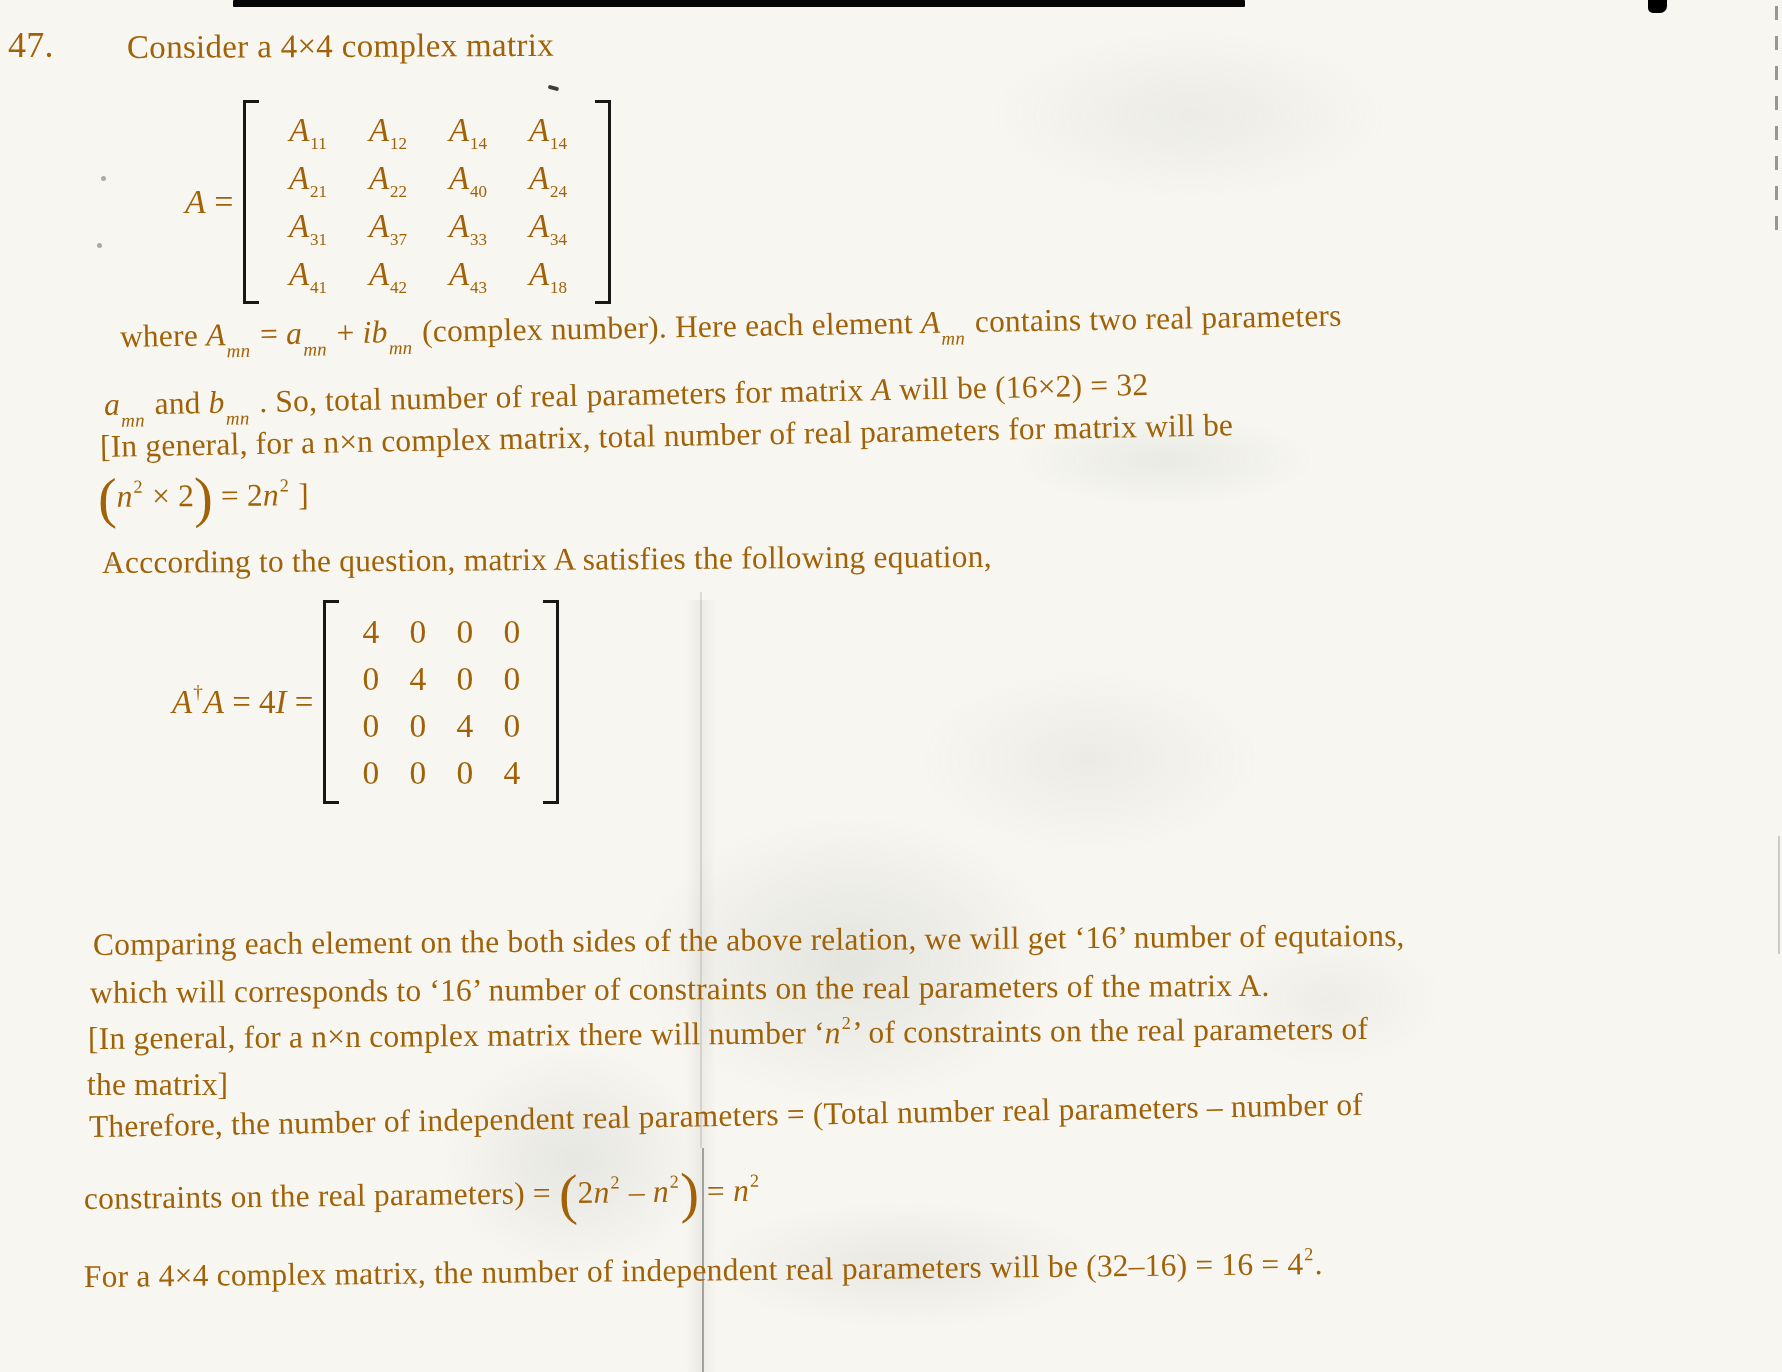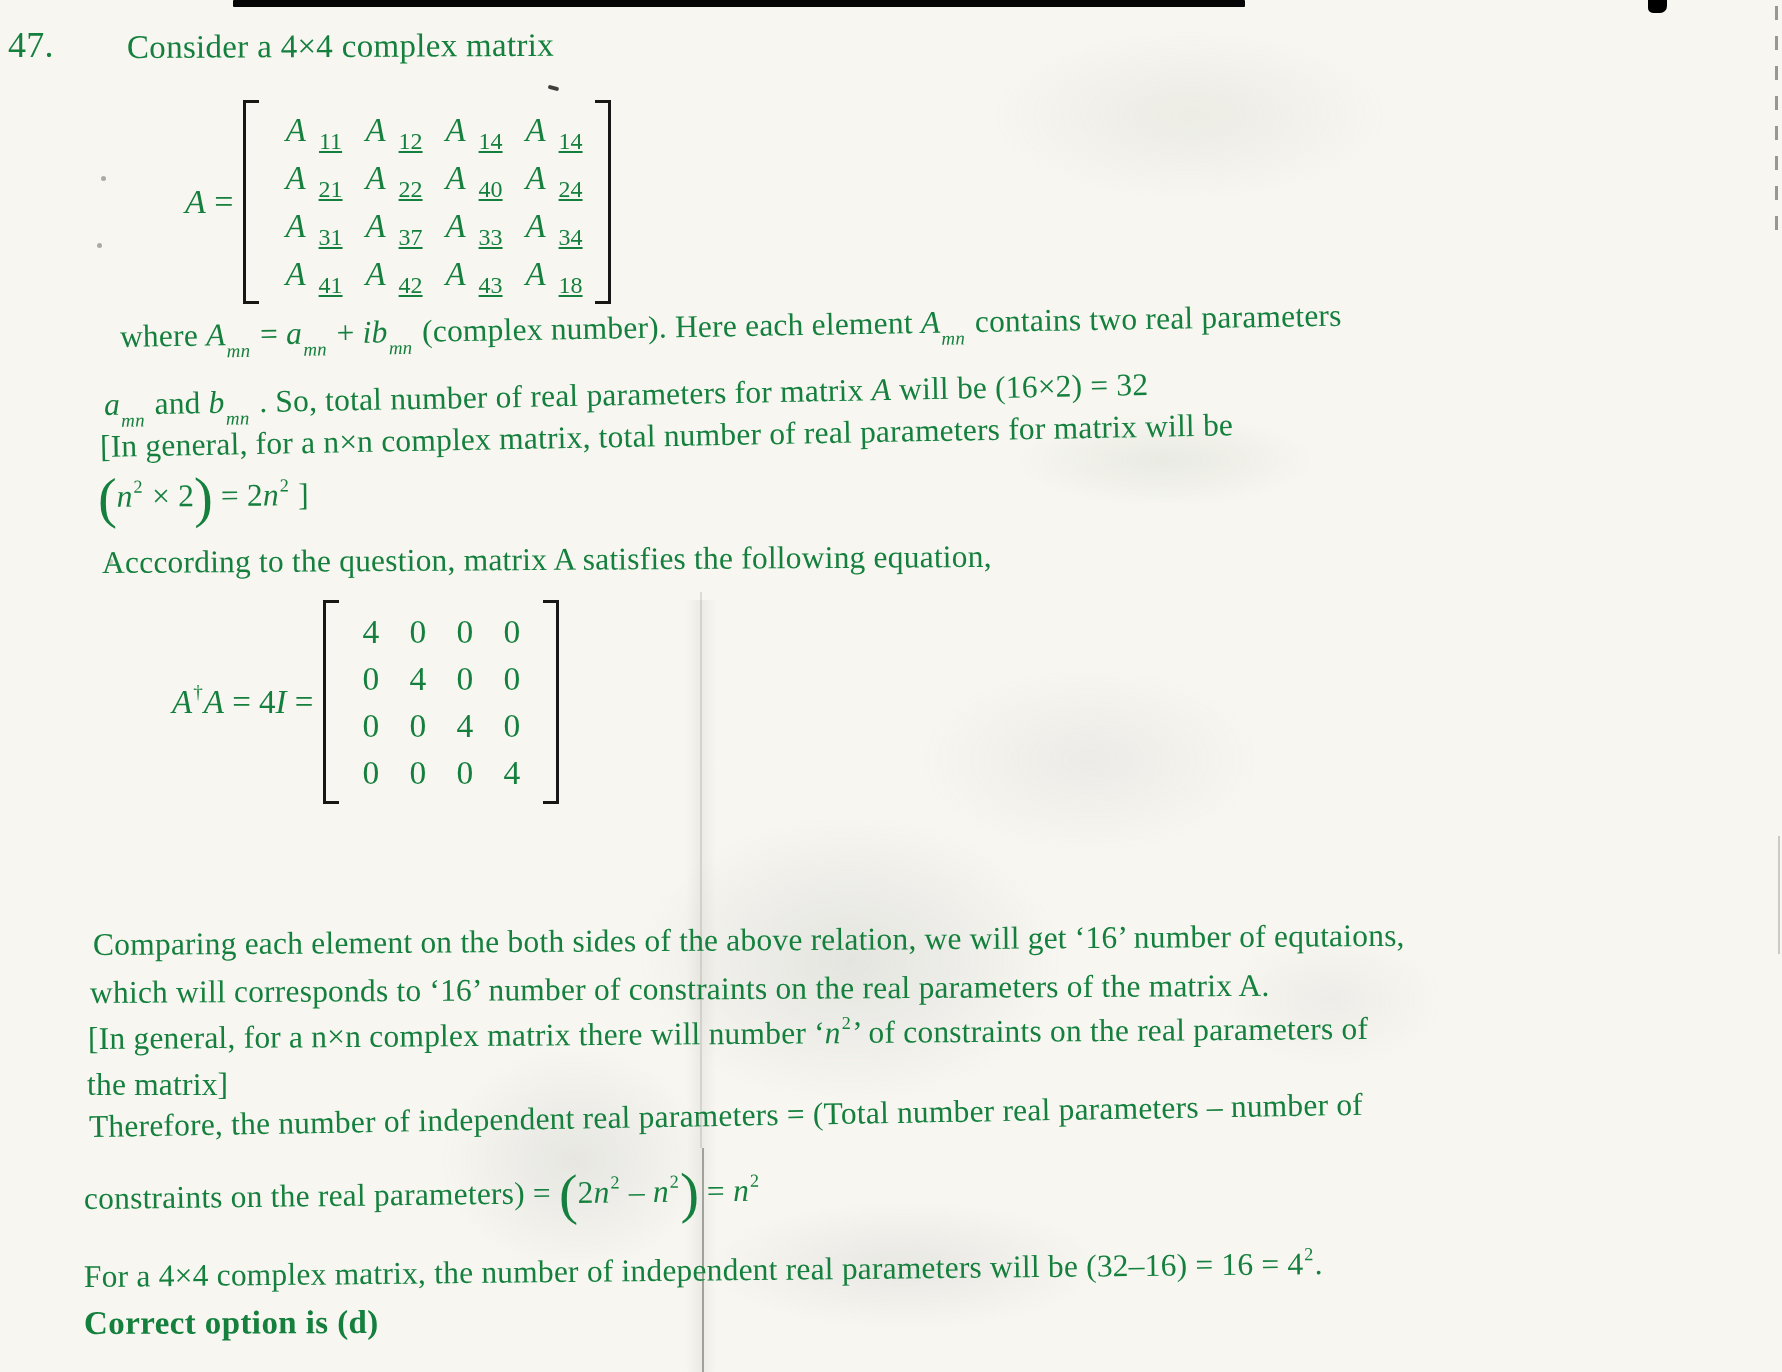--- a/index.html
+++ b/index.html
@@ -1,21 +1,21 @@
 <!DOCTYPE html>
 <html><head>
 <meta charset="utf-8">
 <style>
   html,body{margin:0;padding:0;background:#e9e8e4;}
   .page{
     position:relative;
     width:1782px;height:1372px;
     background:#f7f6f1;
     font-family:"Liberation Serif","DejaVu Serif",serif;
-    color:#15803d;
+    color:#a16207;
     overflow:hidden;
   }
   
   .tline{
     position:absolute;
     white-space:nowrap;
     font-size:31.5px;
     line-height:1.2;
     transform:rotate(var(--rot,0deg));
     transform-origin:left center;
@@ -31,21 +31,21 @@
   
   .matrix{position:absolute;display:flex;align-items:center;}
   .m-label{font-size:34px;margin-right:10px;white-space:nowrap;}
   .brk{align-self:stretch;width:13px;border:3.5px solid #181715;}
   .brk.l{border-right:none;}
   .brk.r{border-left:none;}
   .m-grid{display:grid;align-items:center;}
   .m-grid.mA{grid-template-columns:repeat(4,80px);grid-auto-rows:48px;padding:6px 8px;font-size:33px;}
   .m-grid.mI{grid-template-columns:repeat(4,47px);grid-auto-rows:47px;padding:8px 8px;font-size:33.5px;}
   .mcell{display:flex;align-items:baseline;justify-content:center;}
-  .msb{font-size:24px;font-style:normal;position:relative;top:8px;left:13px;text-decoration:underline;}
+  .msb{font-size:17px;font-style:normal;position:relative;top:8px;left:1px;}
   
   .art{position:absolute;pointer-events:none;}
   .top-bar{left:233px;top:0;width:1012px;height:7px;background:#060606;border-radius:1px;}
   .corner-blob{left:1648px;top:0;width:19px;height:13px;background:#000;border-radius:0 0 7px 5px;}
   .edge-dashes{left:1775px;top:6px;width:3px;height:224px;
     background:repeating-linear-gradient(180deg,#4a4a46 0 14px,transparent 14px 30px);opacity:.55;}
   .edge-mark2{left:1778px;top:836px;width:2px;height:118px;background:#b9b8b2;opacity:.7;}
   .fold-upper{left:700px;top:592px;width:2px;height:556px;background:#a9a8a1;opacity:.35;}
   .fold-lower{left:702px;top:1148px;width:2px;height:224px;background:#8f8e88;opacity:.8;}
   .fold-band{left:686px;top:600px;width:30px;height:772px;
@@ -187,15 +187,14 @@
     <div class="brk r"></div>
   </div>
 
   <div class="tline" style="left:93px;top:926px;--rot:-0.4deg;">Comparing each element on the both sides of the above relation, we will get ‘16’ number of equtaions,</div>
   <div class="tline" style="left:90px;top:974px;--rot:-0.35deg;">which will corresponds to ‘16’ number of constraints on the real parameters of the matrix A.</div>
   <div class="tline" style="left:88px;top:1020px;--rot:-0.45deg;">[In general, for a n×n complex matrix there will number ‘<i>n</i><sup class="sp">2</sup>’ of constraints on the real parameters of</div>
   <div class="tline" style="left:87px;top:1066px;">the matrix]</div>
   <div class="tline" style="left:89px;top:1108px;--rot:-1.0deg;">Therefore, the number of independent real parameters = (Total number real parameters – number of</div>
   <div class="tline" style="left:84px;top:1180px;--rot:-0.7deg;">constraints on the real parameters) = <span class="bp">(</span>2<i>n</i><sup class="sp">2</sup> – <i>n</i><sup class="sp">2</sup><span class="bp">)</span> = <i>n</i><sup class="sp">2</sup></div>
   <div class="tline" style="left:84px;top:1258px;--rot:-0.6deg;">For a 4×4 complex matrix, the number of independent real parameters will be (32–16) = 16 = 4<sup class="sp">2</sup>.</div>
-  <div class="tline bold" style="left:84px;top:1304px;--rot:-0.2deg;">Correct option is (d)</div>
 
 </div>
 
 </body></html>

